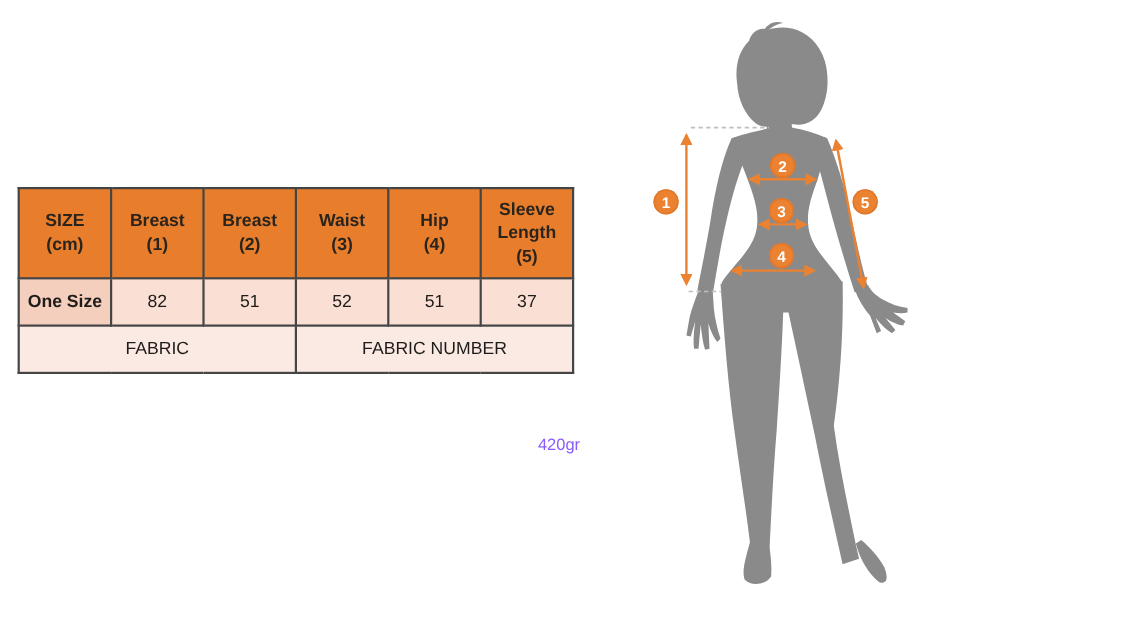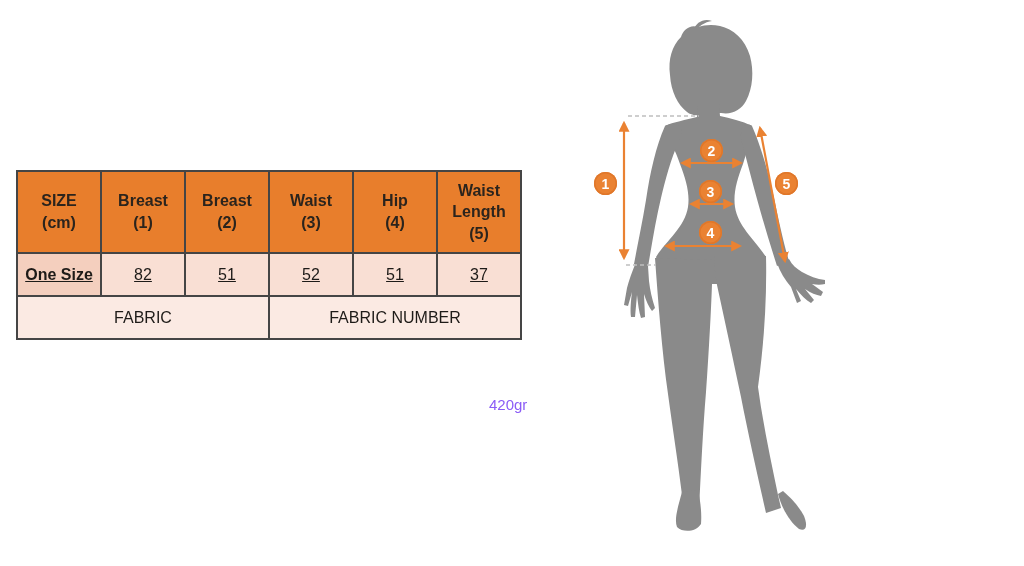--- a/index.html
+++ b/index.html
@@ -25,21 +25,21 @@
     font-size:16px;
   }
   .size-table th{
     background:#E87E2C;
     color:#2b241d;
     font-weight:bold;
     height:80px;
     line-height:1.35;
   }
   .size-table th .t{display:block;}
-  .row-size td{height:41px;background:#F9DFD4;text-decoration:underline;}
+  .row-size td{height:41px;background:#F9DFD4;}
   .row-size td.label-cell{background:#F4CFBE;font-weight:bold;}
   .row-info-head td{height:41px;background:#FBEAE3;font-weight:normal;}
   .row-info-val td{height:45px;background:#F4CFBE;}
   
   .weight-note{
     position:absolute;left:489px;top:396px;
     font-size:15px;color:#8b5cf6;
   }
   
   svg.figure{position:absolute;left:585px;top:20px;}
@@ -73,21 +73,21 @@
       </th>
       <th>
         <span class="t">Waist</span>
         <span class="t">(3)</span>
       </th>
       <th>
         <span class="t">Hip</span>
         <span class="t">(4)</span>
       </th>
       <th>
-        <span class="t">Waist Length</span>
+        <span class="t">Sleeve Length</span>
         <span class="t">(5)</span>
       </th>
     </tr>
     <tr class="row-size">
       <td class="label-cell">One Size</td>
       <td>82</td>
       <td>51</td>
       <td>52</td>
       <td>51</td>
       <td>37</td>

